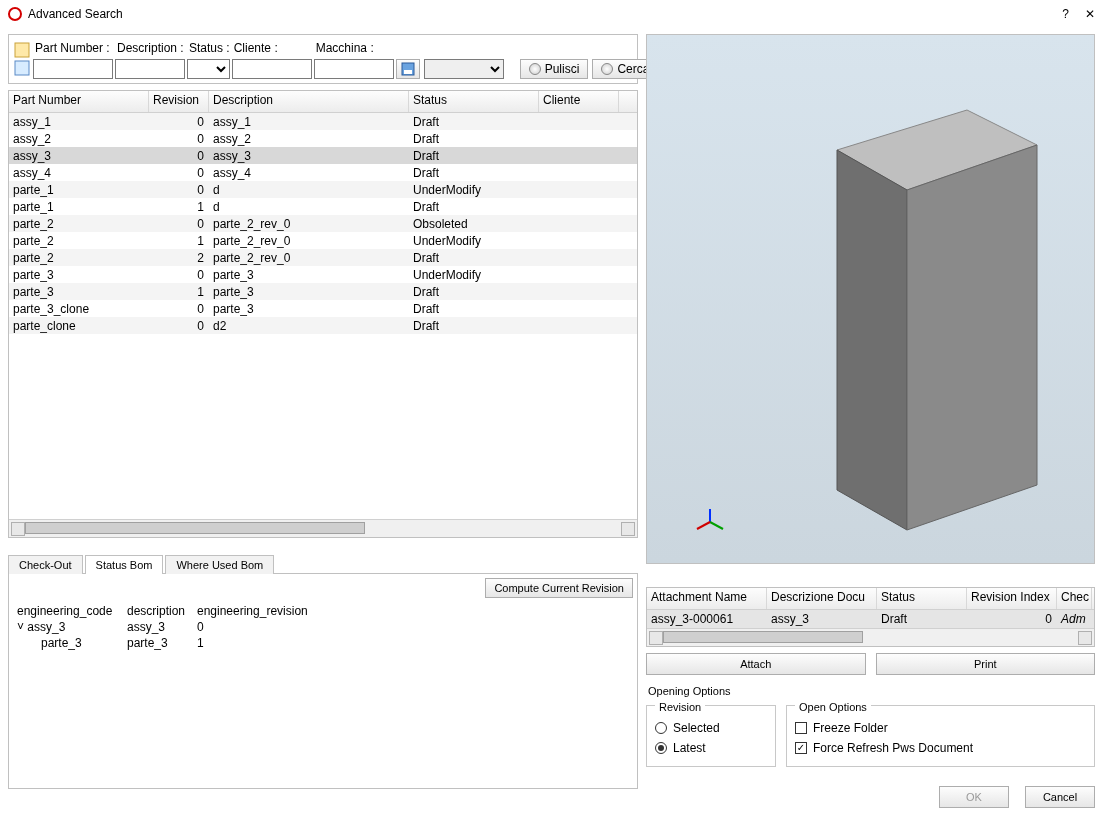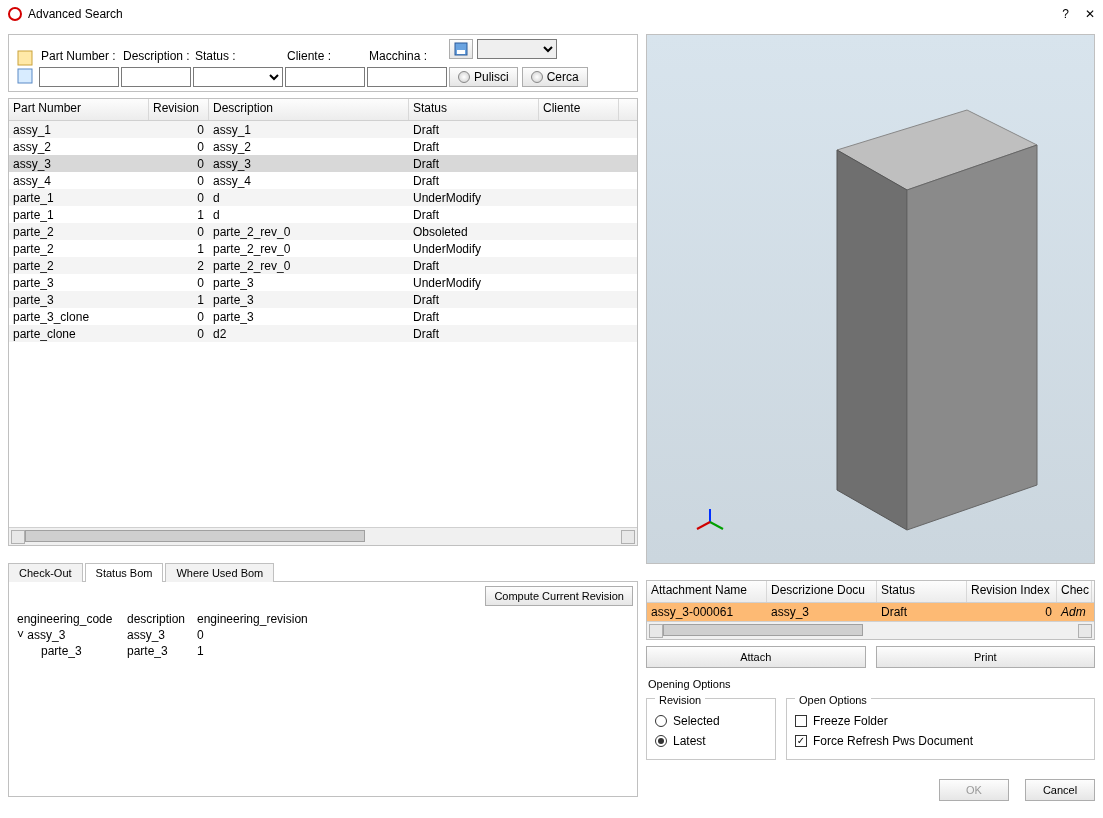--- a/index.html
+++ b/index.html
@@ -9,21 +9,21 @@
 .titlebar .ctrls{margin-left:auto;display:flex;gap:16px;font-size:14px}
 .body{display:flex;gap:8px;padding:6px 8px 8px 8px}
 .left{width:630px}
 .right{flex:1;display:flex;flex-direction:column}
 .filters{border:1px solid #c0c0c0;padding:4px;display:flex;align-items:flex-end;gap:2px}
 .fcol{display:flex;flex-direction:column;gap:2px}
 .fcol .lbl{height:16px;white-space:nowrap;padding-left:2px}
 .fcol input,.fcol select{height:20px;border:1px solid #7a7a7a;padding:0 2px;background:#fff}
 .iconbtn{width:24px;height:40px;display:flex;align-items:center;justify-content:center}
 .btn{height:20px;border:1px solid #adadad;background:linear-gradient(#fdfdfd,#e6e6e6);padding:0 8px;display:inline-flex;align-items:center;gap:4px;cursor:pointer;font-size:11px}
-.btns{display:flex;flex-direction:column;gap:8px;justify-content:space-between}
+.btns{display:flex;flex-direction:row;gap:16px;justify-content:space-between}
 .btns .row{display:flex;gap:4px}
 .grid{border:1px solid #c0c0c0;margin-top:6px;height:448px;display:flex;flex-direction:column;background:#fff}
 .ghead,.grow{display:flex}
 .ghead{background:linear-gradient(#fdfdfd,#ececec);border-bottom:1px solid #d0d0d0;height:22px}
 .gcell{padding:2px 4px;overflow:hidden;white-space:nowrap;border-right:1px solid transparent}
 .ghead .gcell{border-right:1px solid #d8d8d8}
 .grow{height:17px}
 .grow:nth-child(odd){background:#f4f4f4}
 .grow.sel{background:#d8d8d8}
 .gbody{flex:1;overflow:hidden}
@@ -37,21 +37,21 @@
 .tab.active{background:#fff}
 .tabpane{border:1px solid #c0c0c0;height:216px;padding:4px;background:#fff;display:flex;flex-direction:column}
 .tabpane .tbtns{display:flex;justify-content:flex-end;gap:2px}
 .hl{border:3px solid #d40000;padding:1px}
 .tree{margin-top:6px;font-size:12px}
 .tree .trow{display:flex;height:16px}
 .tree .tcell{padding:0 4px;white-space:nowrap}
 .preview{border:1px solid #c0c0c0;height:530px;background:linear-gradient(#d8e4ed,#cbd6de);position:relative;overflow:hidden}
 .cube{position:absolute;left:160px;top:55px}
 .axis{position:absolute;left:48px;bottom:24px;font-size:10px}
-.atable{border:1px solid #c0c0c0;margin-top:16px;background:#fdba74}
+.atable{border:1px solid #c0c0c0;margin-top:23px;background:#e5e5e5}
 .atable .ahead,.atable .arow{display:flex}
 .atable .ahead{background:linear-gradient(#fdfdfd,#ececec);height:22px;border-bottom:1px solid #d0d0d0}
 .atable .acell{padding:2px 4px;border-right:1px solid #d8d8d8;overflow:hidden;white-space:nowrap}
 .atable .arow{height:18px}
 .atable .arow .acell{border-right:1px solid transparent}
 .abtns{display:flex;gap:10px;margin-top:6px}
 .abtns .btn{flex:1;justify-content:center;height:22px}
 .optgroup{margin-top:6px}
 .fieldset{border:1px solid #c8c8c8;padding:6px 8px 8px 8px;margin-top:2px}
 .fieldset .leg{position:relative;top:-12px;background:#fff;display:inline-block;padding:0 4px;font-size:11px}

